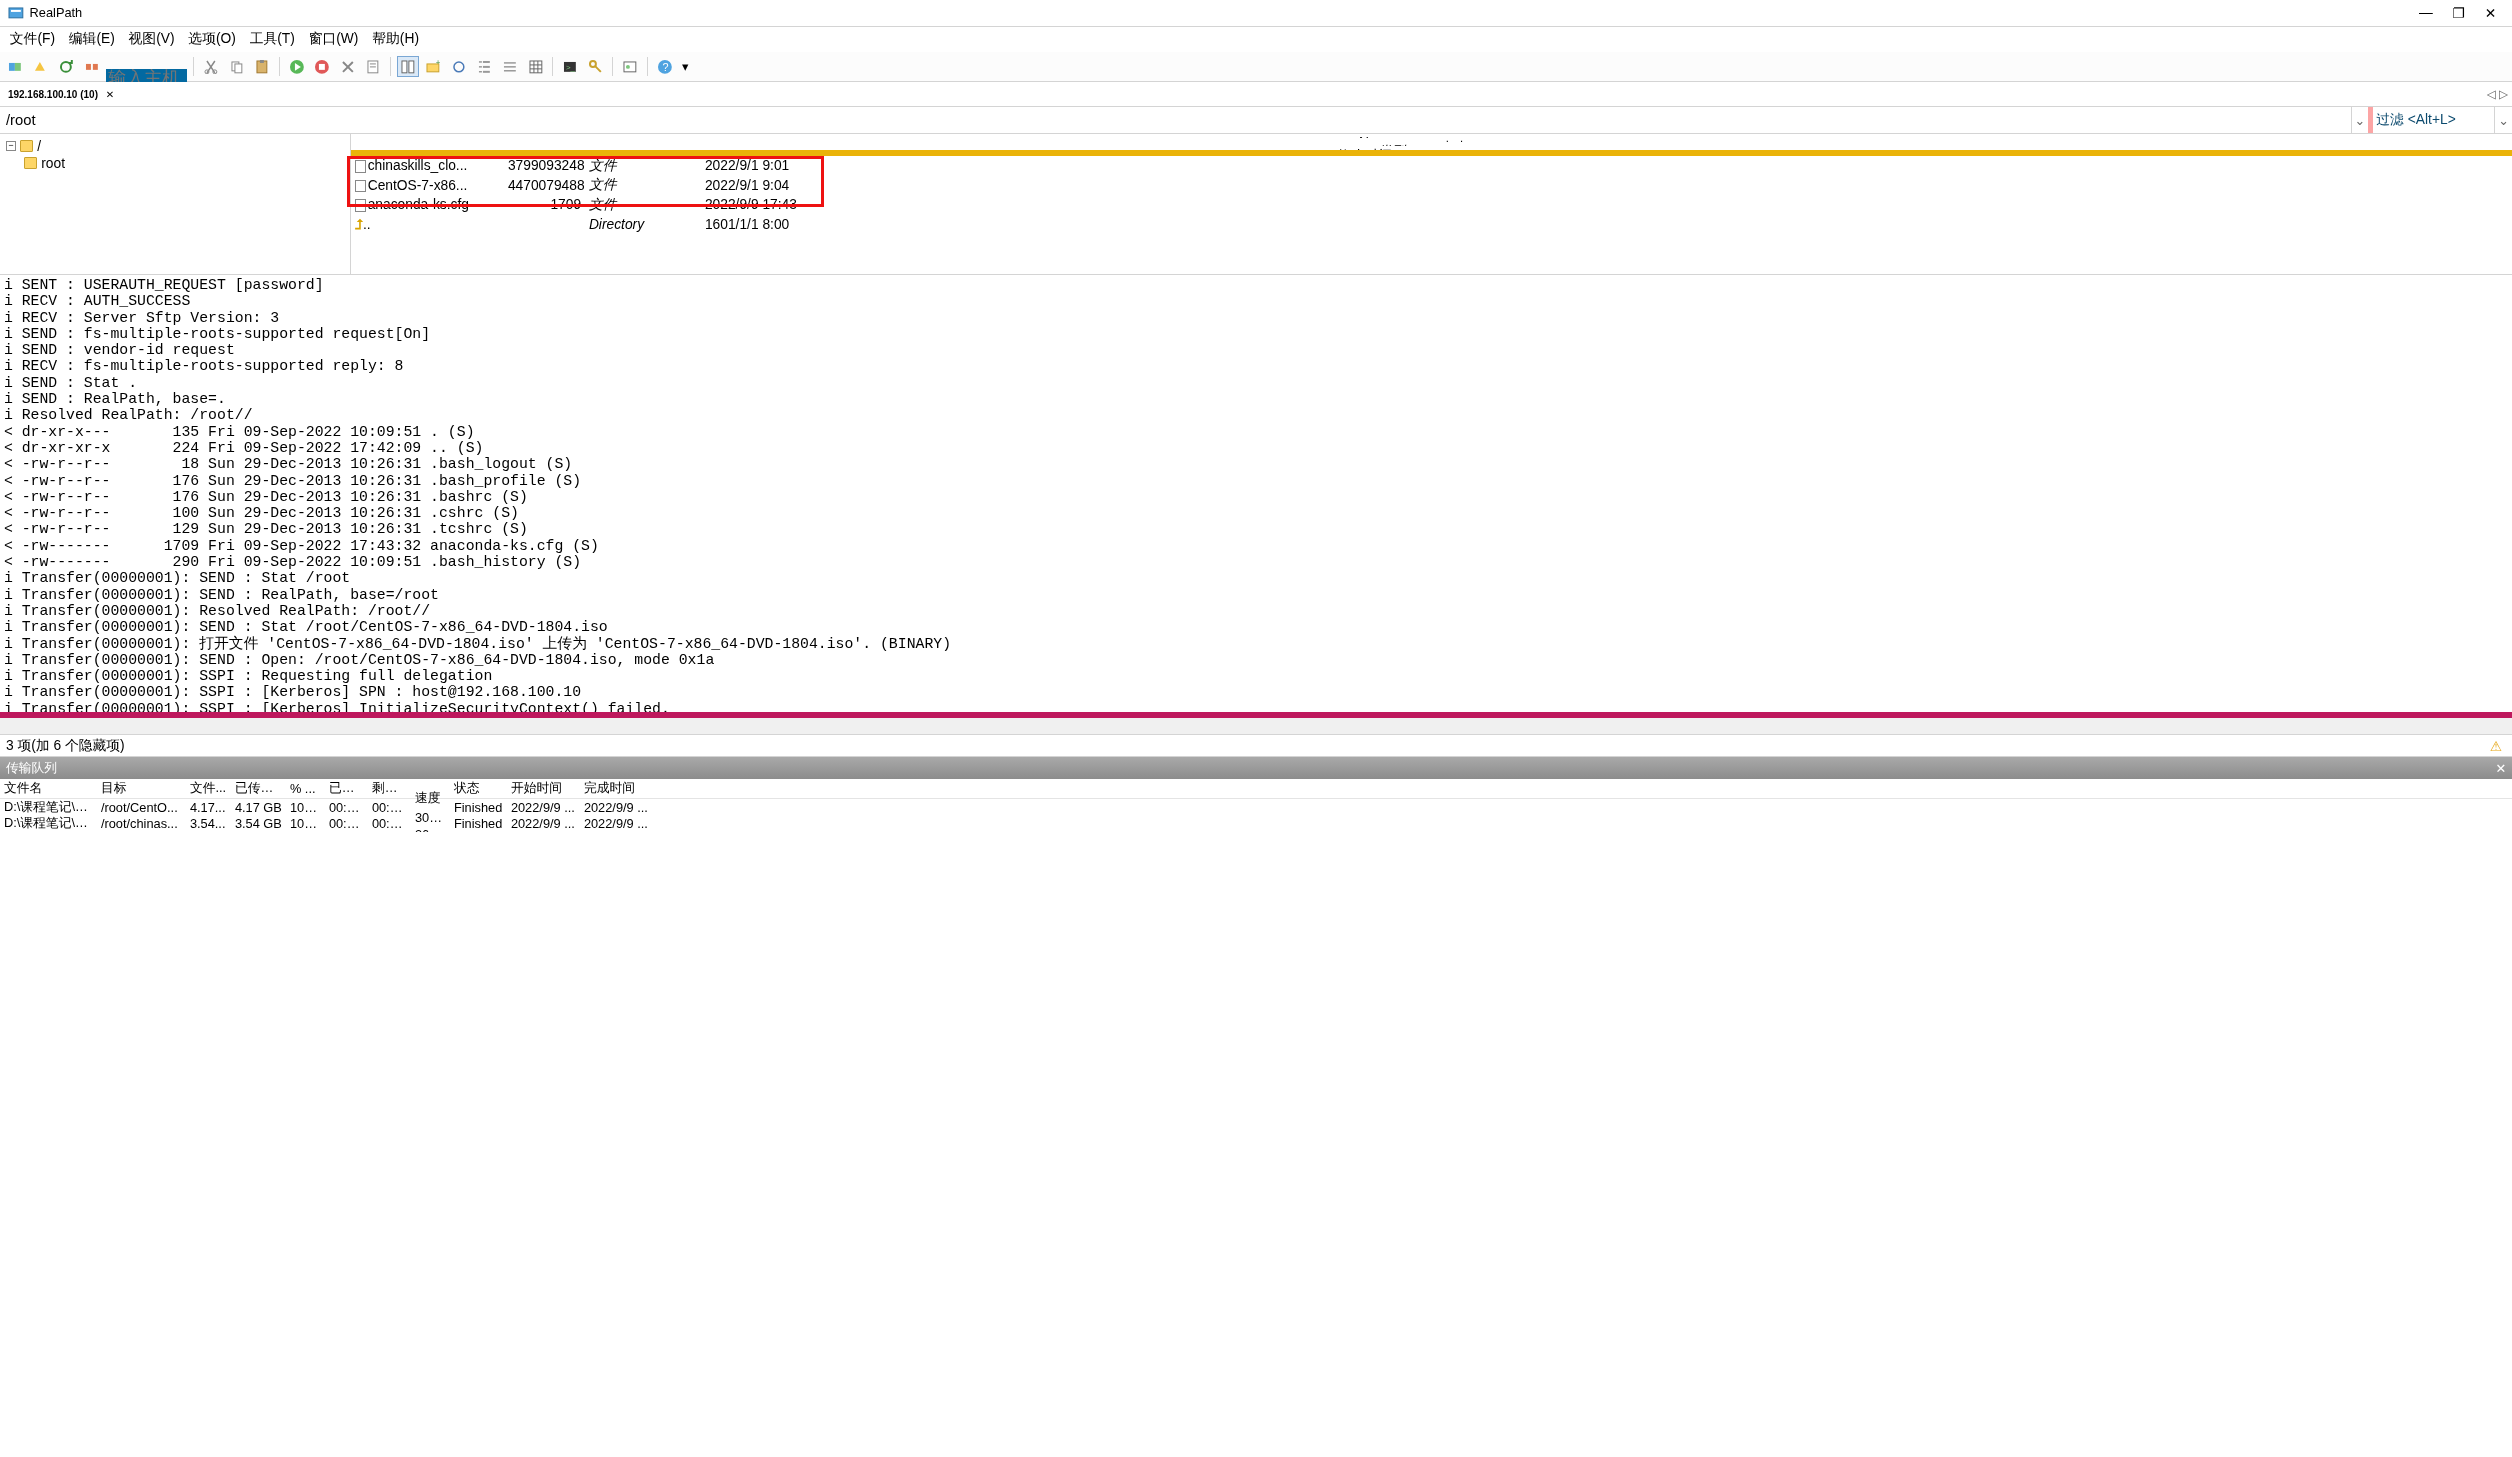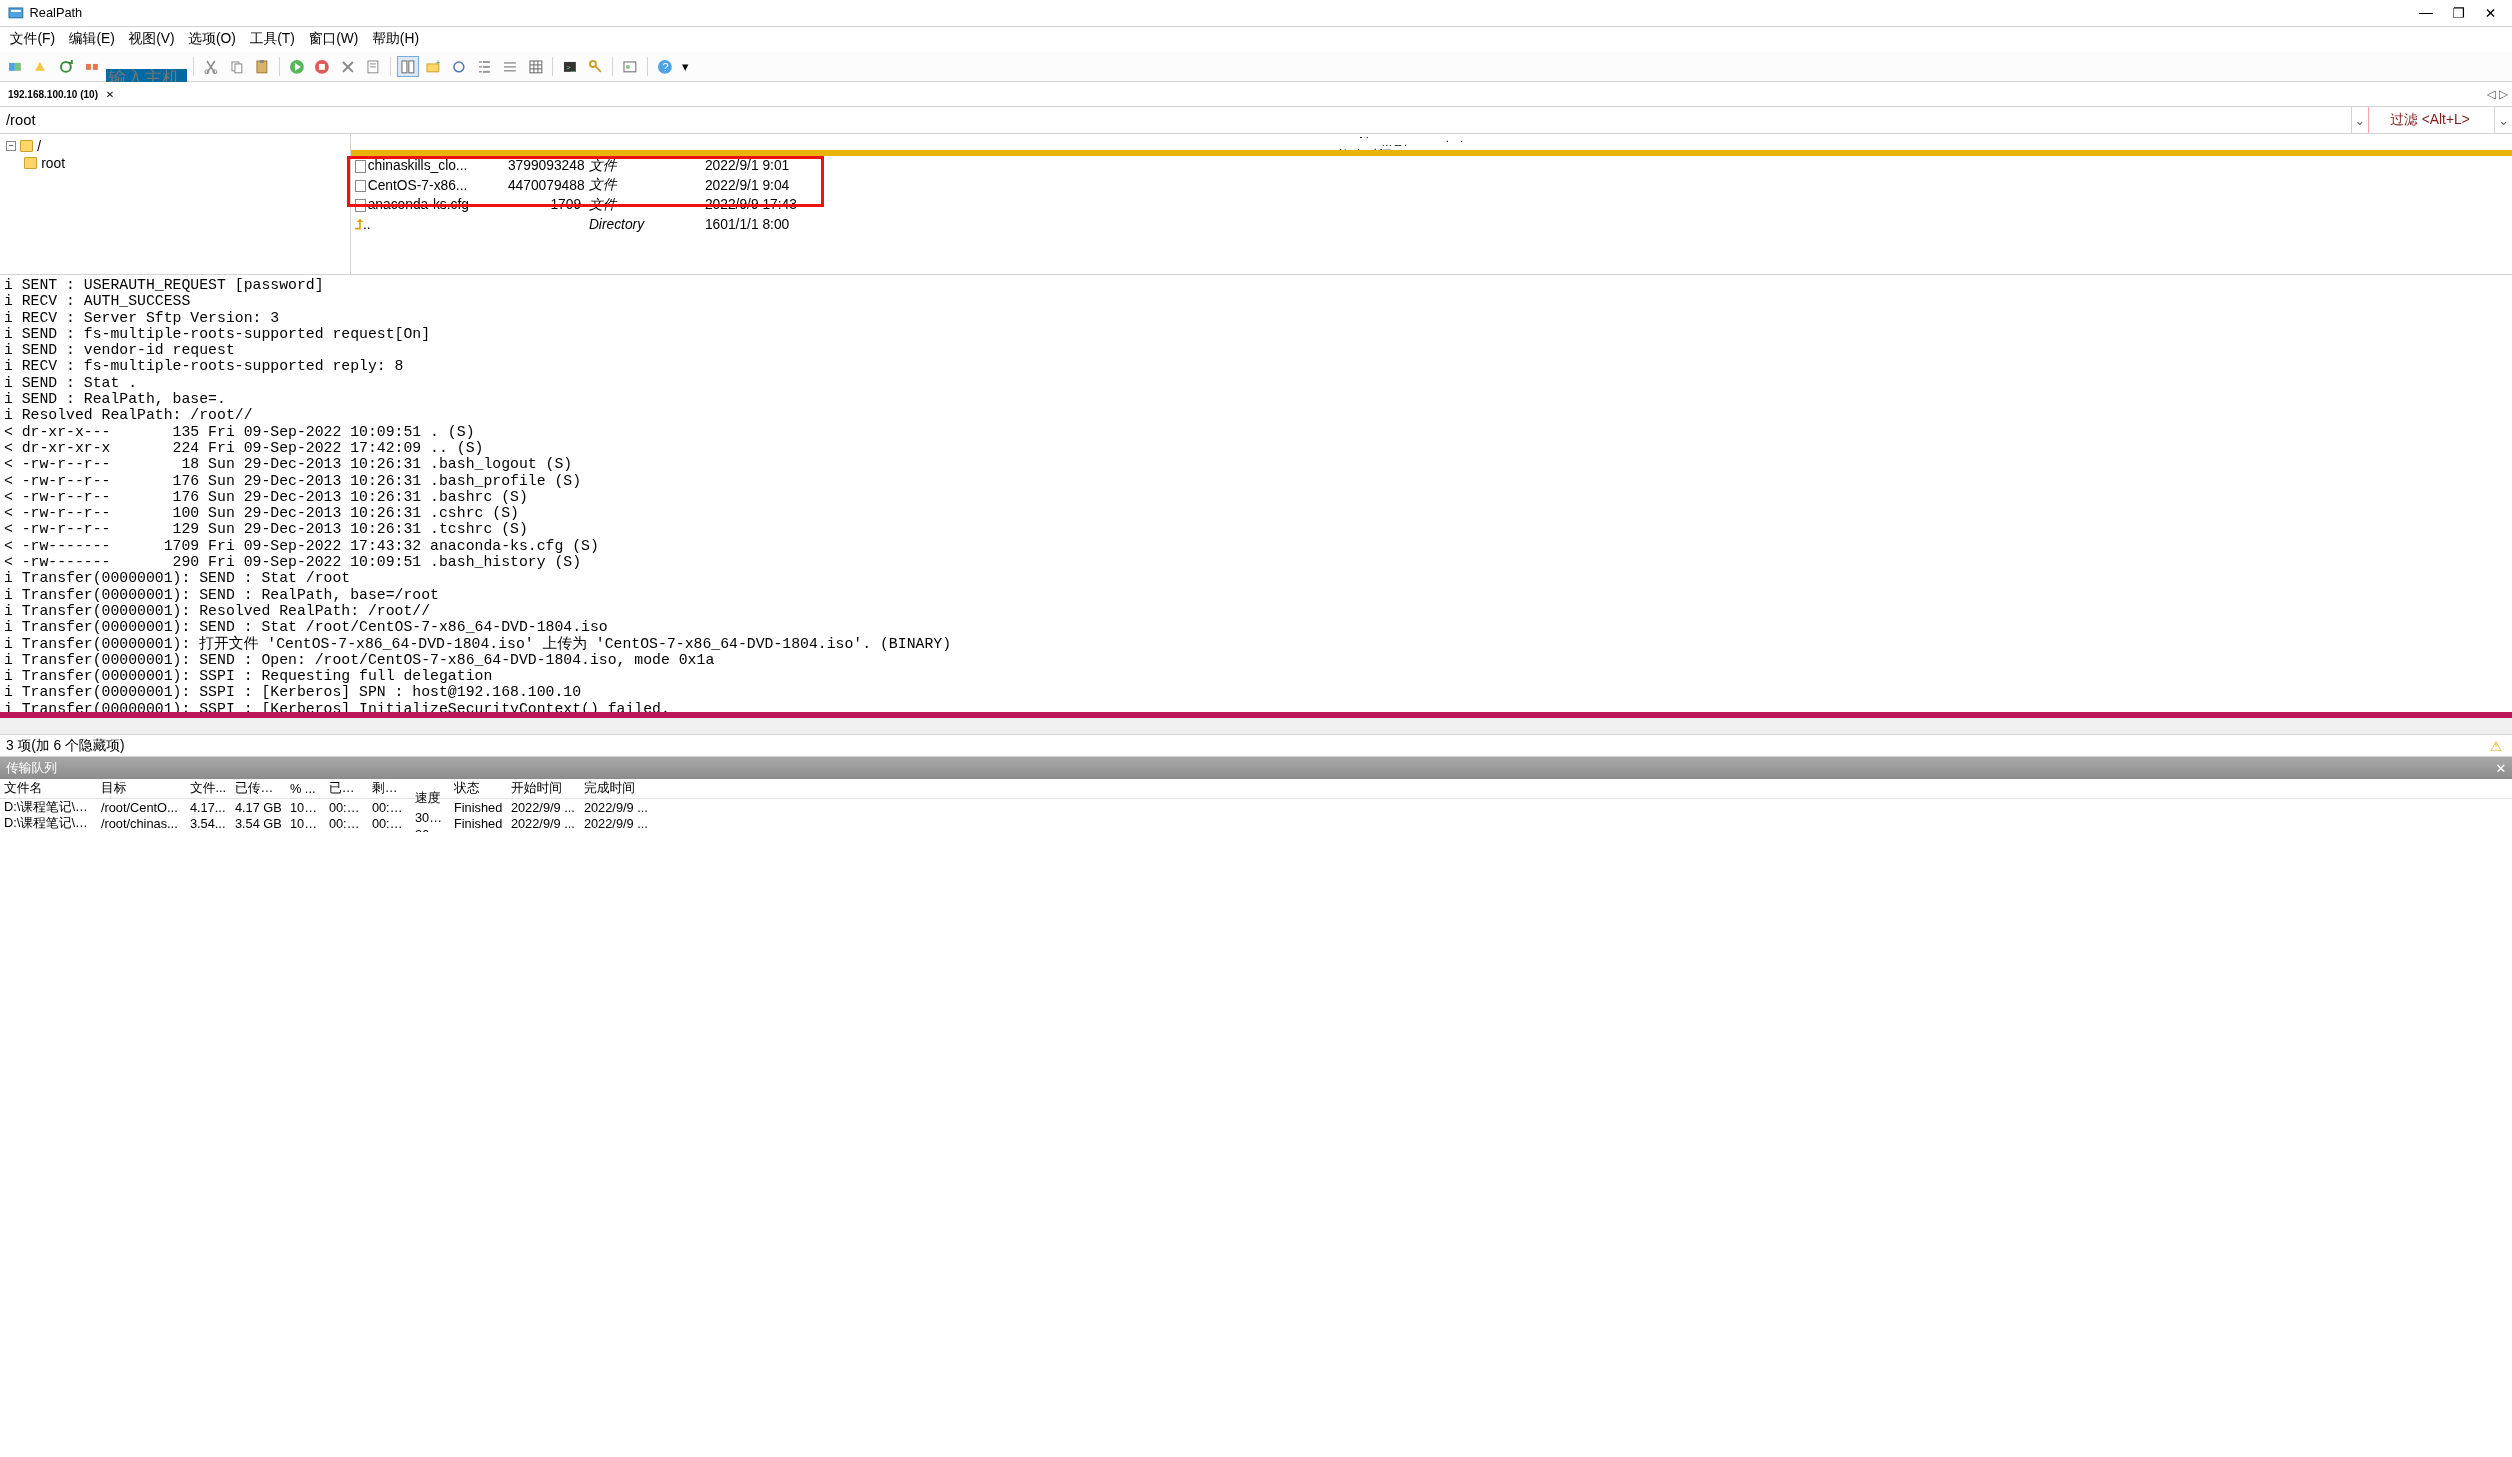--- a/index.html
+++ b/index.html
@@ -20,21 +20,21 @@
 .toolbar input.host { height: 19.7px; width: 81px; font-size: 18px; border: none; padding: 0 2px; background: #0369a1; margin-top: 24px; }
 
 .tabbar { height: 25.6px; display: flex; align-items: center; background: #fff; border-bottom: 1px solid #d4d4d4; position: relative; }
 .tabbar .tab { display: flex; align-items: center; padding: 3.9px 7.9px; font-weight: bold; background: #fff; font-size: 10px; }
 .tabbar .tab .close { margin-left: 7.9px; font-weight: normal; }
 .tabbar .nav { position: absolute; right: 3.9px; font-size: 11.8px; color: #666; }
 
 .pathbar { height: 26.6px; display: flex; align-items: center; border-bottom: 1px solid #d4d4d4; }
 .pathbar .path { flex: 1; padding: 2px 5.9px; font-size: 14.8px; }
 .pathbar .dd { width: 17.7px; text-align: center; color: #666; border-left: 1px solid #d4d4d4; height: 100%; display: flex; align-items: center; justify-content: center; }
-.pathbar .filter { width: 126px; padding: 2px 21px; color: #7f1d1d; font-size: 13.8px; border-left: 1px solid #fca5a5; height: 100%; display: flex; align-items: center; }
+.pathbar .filter { width: 126px; padding: 2px 3px; color: #0c4a6e; font-size: 13.8px; border-left: 5px solid #fca5a5; height: 100%; display: flex; align-items: center; }
 
 .main-split { display: flex; height: 141px; border-bottom: 1px solid #d4d4d4; }
 .tree-pane { width: 351px; border-right: 1px solid #d4d4d4; padding: 3.9px 5.9px; font-size: 13.8px; }
 .tree-pane .node { display: flex; align-items: center; gap: 3.9px; padding: 1px 0; }
 .tree-pane .node.child { margin-left: 17.7px; }
 .folder-icon { width: 13.8px; height: 11.8px; background: #fdd667; border: 1px solid #c9a22e; border-radius: 1px; display: inline-block; }
 .minus-icon { width: 9.9px; height: 9.9px; border: 1px solid #888; font-size: 8.9px; text-align: center; line-height: 7.9px; }
 
 .list-pane { flex: 1; position: relative; }
 .list-header { display: flex; font-size: 13.8px; height: 21.7px; align-items: center; border-bottom: 6px solid #eab308; flex-direction: column; }

